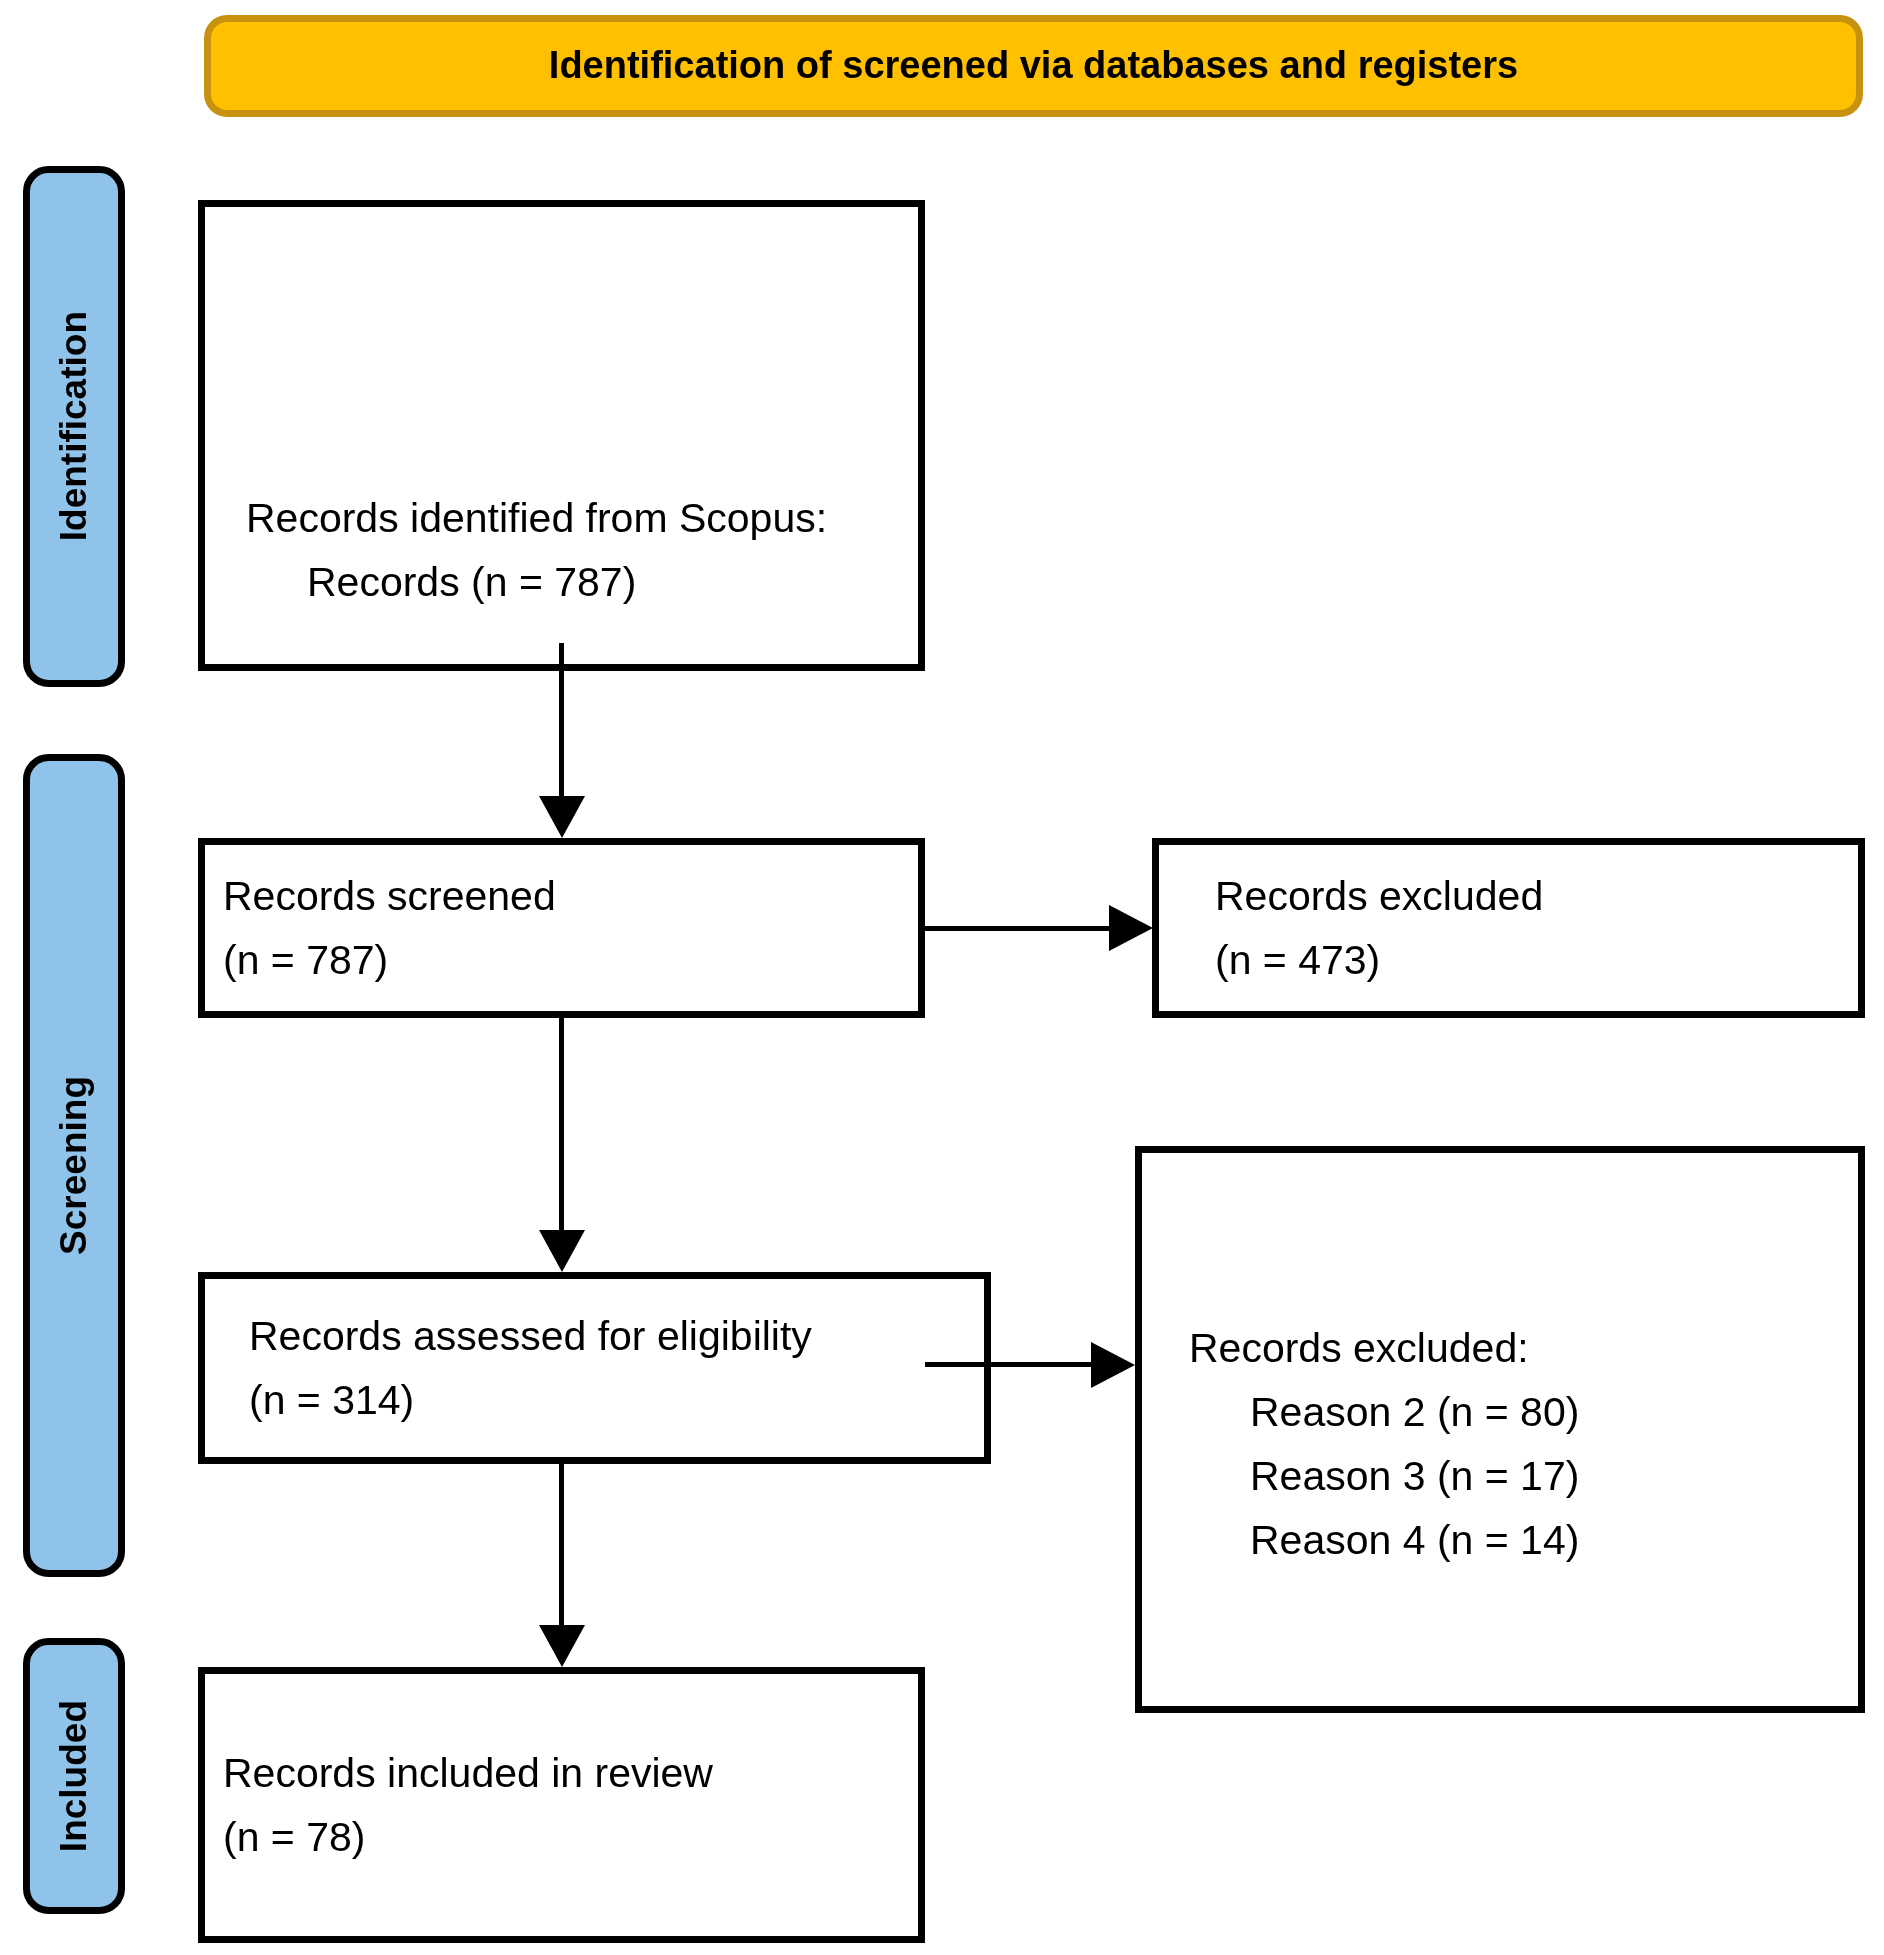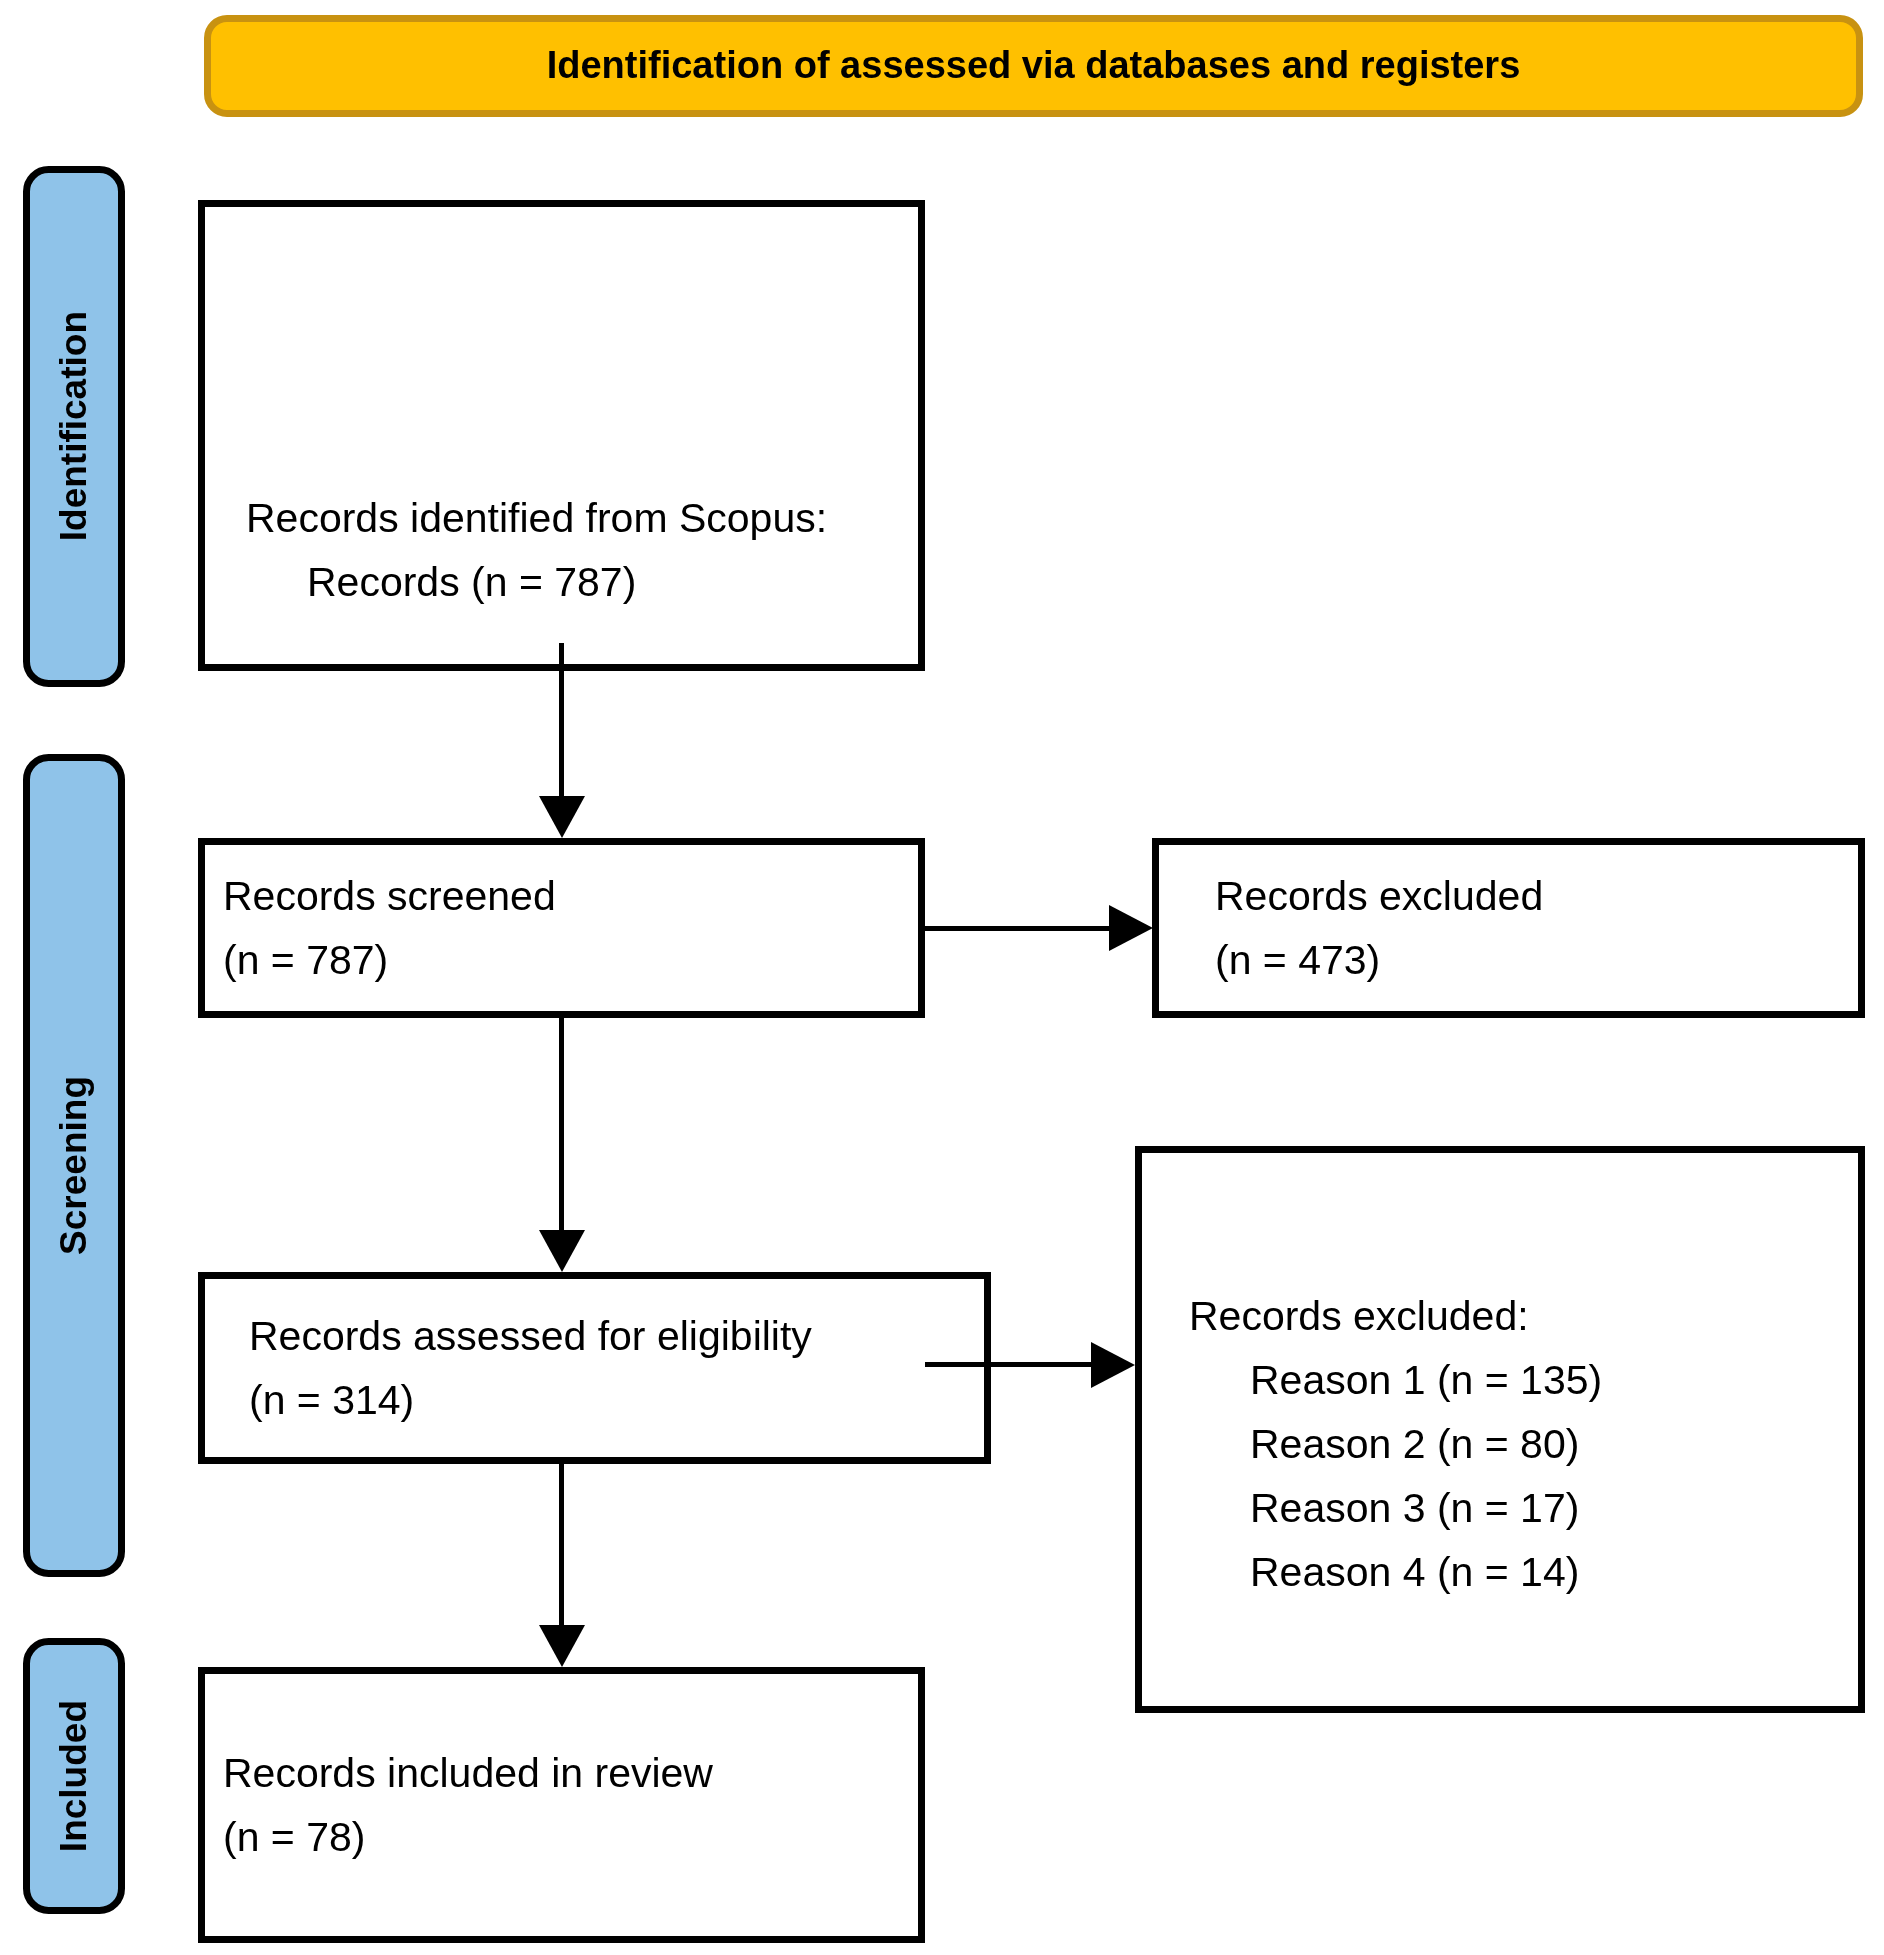--- a/index.html
+++ b/index.html
@@ -75,21 +75,21 @@
            border-left:44px solid var(--line,#000); }
   #h1-stem { left:925px; top:926px; width:185px; }  #h1-head { left:1109px; top:905px; }
   #h2-stem { left:925px; top:1362px; width:168px; }  #h2-head { left:1091px; top:1342px; }
 </style>
 </head>
 <body>
 
 <div class="canvas">
 
   <div class="banner">
-    <span class="banner-text">Identification of assessed via databases and registers</span>
+    <span class="banner-text">Identification of screened via databases and registers</span>
   </div>
 
   <div class="side" id="side-identification">
     <span class="side-text">Identification</span>
   </div>
   <div class="side" id="side-screening">
     <span class="side-text">Screening</span>
   </div>
   <div class="side" id="side-included">
     <span class="side-text">Included</span>
@@ -110,21 +110,20 @@
     <div class="line">(n = 473)</div>
   </div>
 
   <div class="box" id="box-assessed">
     <div class="line">Records assessed for eligibility</div>
     <div class="line">(n = 314)</div>
   </div>
 
   <div class="box" id="box-assessed-excluded">
     <div class="line">Records excluded:</div>
-    <div class="line indent">Reason 1 (n = 135)</div>
     <div class="line indent">Reason 2 (n = 80)</div>
     <div class="line indent">Reason 3 (n = 17)</div>
     <div class="line indent">Reason 4 (n = 14)</div>
   </div>
 
   <div class="box" id="box-included">
     <div class="line">Records included in review</div>
     <div class="line">(n = 78)</div>
   </div>
 

